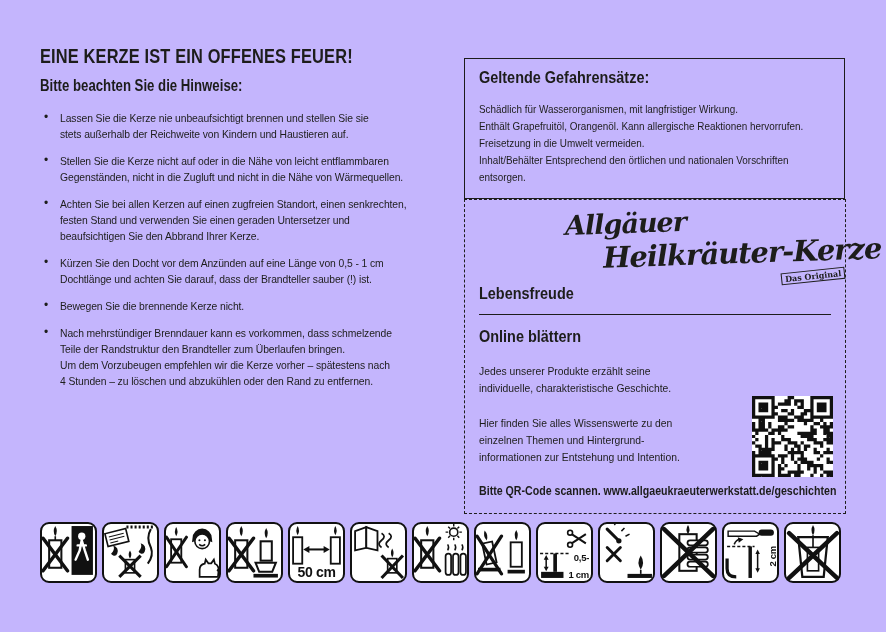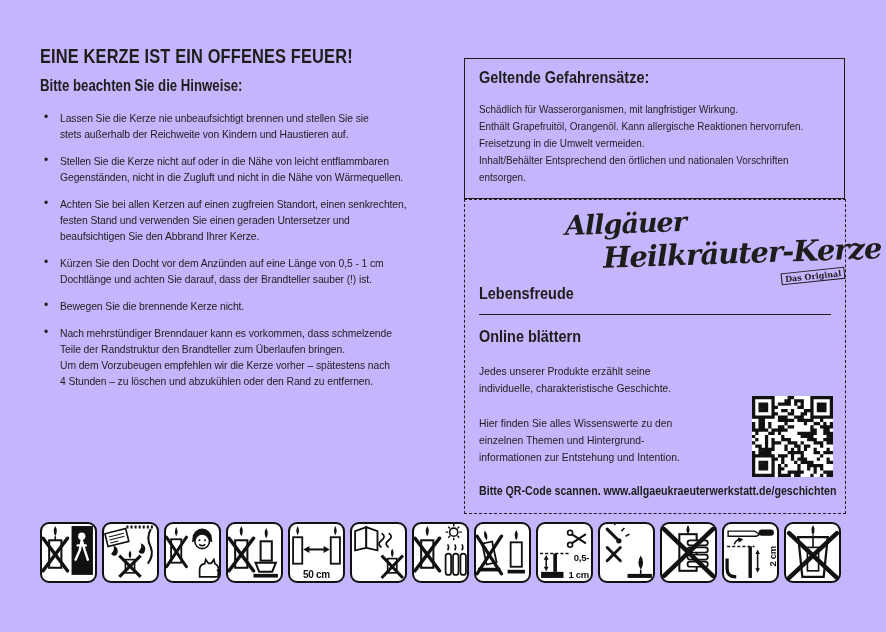--- a/index.html
+++ b/index.html
@@ -45,21 +45,21 @@
   .qr{position:absolute;left:287px;top:196px;width:81px;height:81px;}
   .brand-footer{position:absolute;left:14px;top:284px;font-size:12.5px;font-weight:bold;
                 white-space:nowrap;}
 
   
   .picto-row{position:absolute;left:40px;top:522px;display:flex;gap:5px;}
   .picto{position:relative;width:57px;height:61px;border:2.5px solid #111;border-radius:9px;
          box-sizing:border-box;background:#fff;flex:0 0 auto;}
   .picto svg{position:absolute;left:0;top:0;width:100%;height:100%;}
   .plabel{position:absolute;font-weight:bold;color:#111;}
-  .lbl-50{left:0;right:0;bottom:1px;text-align:center;font-size:10px;letter-spacing:-.3px;margin-top:28px;}
+  .lbl-50{left:0;right:0;bottom:1px;text-align:center;font-size:14px;letter-spacing:-.3px;margin-top:28px;}
   .lbl-wick{right:2px;top:25px;text-align:right;font-size:9.5px;line-height:17px;letter-spacing:-.3px;}
   .lbl-2cm{right:-1px;top:22px;font-size:9.5px;letter-spacing:-.3px;
            writing-mode:vertical-rl;transform:rotate(180deg);}
 </style>
 </head>
 <body>
 
 <div class="page">
 
   <h1 class="title">EINE KERZE IST EIN OFFENES FEUER!</h1>

